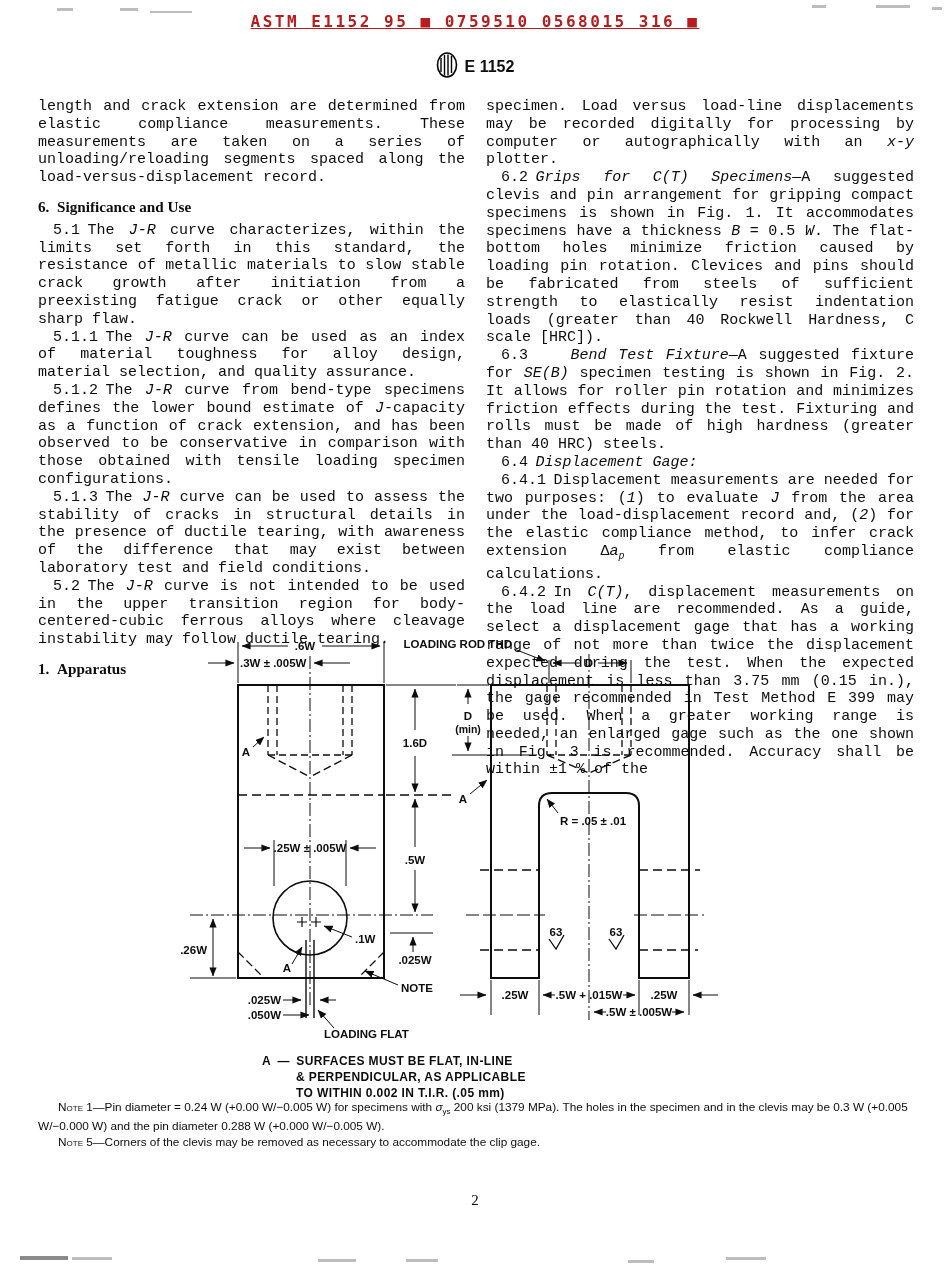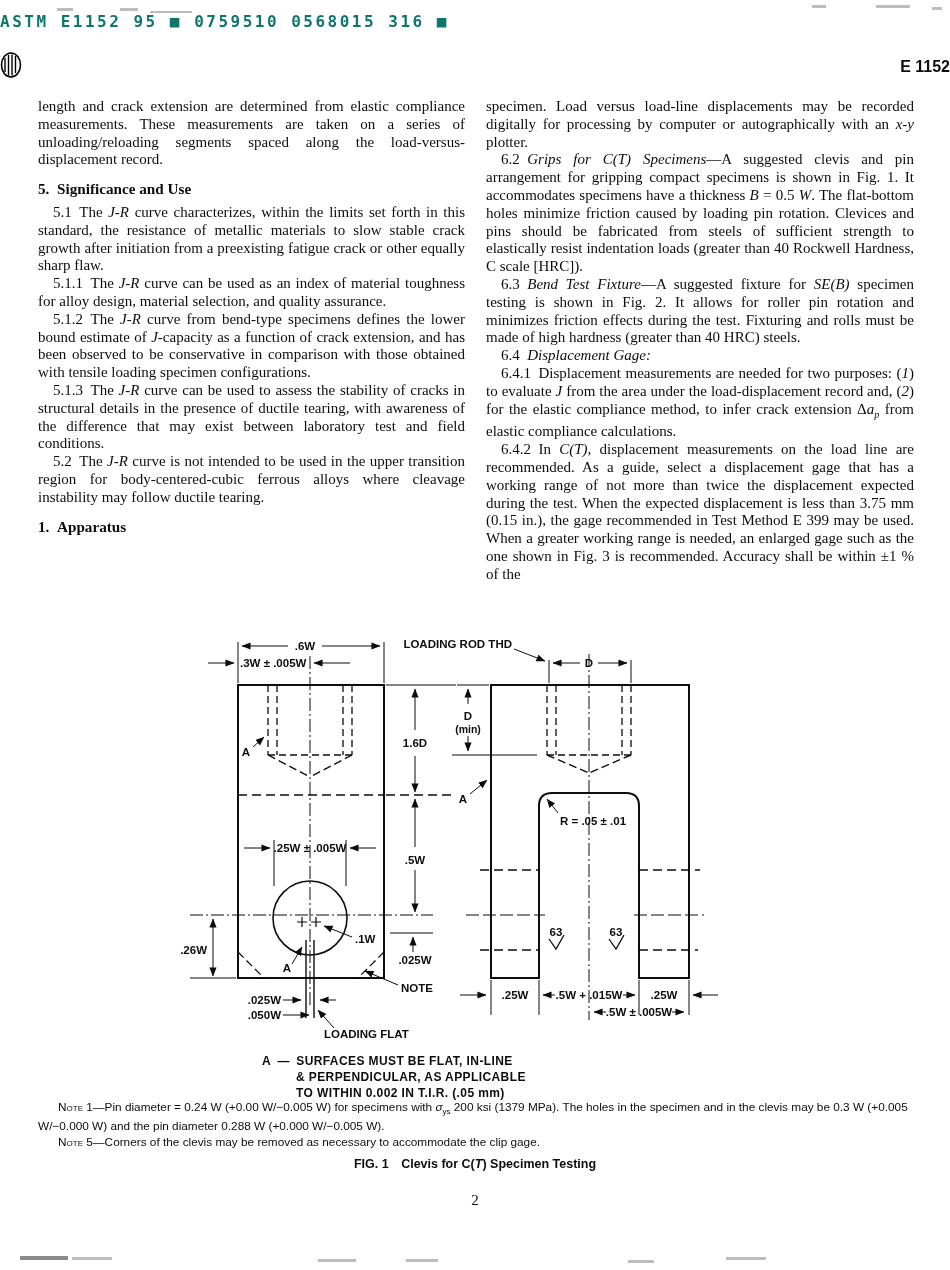--- a/index.html
+++ b/index.html
@@ -3,36 +3,36 @@
 <meta charset="utf-8">
 <style>
   * { margin:0; padding:0; box-sizing:border-box; }
   html,body { background:#e8e8e8; }
   .page {
     position:relative; width:950px; height:1270px; margin:0 auto;
     background:#ffffff; overflow:hidden; color:#0d0d0d;
     font-family:"Liberation Serif", serif;
   }
   .code-line {
-    position:absolute; top:12px; left:0; right:0; 
+    position:absolute; top:12px; left:0; right:0; text-align:center;
     font-family:"DejaVu Sans Mono", monospace; font-weight:bold;
-    font-size:16px; letter-spacing:2.5px; white-space:pre; color:#0f766e;
+    font-size:16px; letter-spacing:2.5px; white-space:pre; color:#b91c1c;text-decoration:underline;
   }
   .designation {
     position:absolute; top:52px; left:0; right:0;
-    display:flex; justify-content:space-between; align-items:center; gap:7px;
+    display:flex; justify-content:center; align-items:center; gap:7px;
   }
   .desig-text { font-family:"Liberation Sans", sans-serif; font-weight:bold; font-size:16px; }
   .col {
     position:absolute; top:98px; font-size:15px; line-height:17.8px;
     text-align:justify; hyphens:auto;
   }
   .col-left  { left:38px;  width:427px; }
   .col-right { left:486px; width:428px; }
-  .para { text-indent:15px; }
+  .para { text-indent:15px;font-family:Liberation Mono, monospace; }
   .para.cont { text-indent:0; }
   .sec-heading {
     font-size:15.2px; font-weight:bold; text-align:left; text-indent:0;
     margin:11px 0 6px 0;
   }
   .fig-svg { position:absolute; left:0; top:640px; }
   .fig-svg text { font-family:"Liberation Sans", sans-serif; font-weight:bold; fill:#0d0d0d; stroke:none; }
   .dim { font-size:11.5px; }
   .dim-sm { font-size:10.5px; }
   .legend { font-size:12px; letter-spacing:.4px; }
@@ -74,33 +74,33 @@
       <svg width="22" height="26" viewBox="0 0 22 26">
         <ellipse cx="11" cy="13" rx="9.5" ry="12" fill="none" stroke="#000" stroke-width="1.6"></ellipse>
         <path d="M5,6 V20 M8.5,3 V23.5 M12,2.5 V23.5 M15.5,4 V21" stroke="#000" stroke-width="1.4" fill="none"></path>
       </svg>
     </span>
     <span class="desig-text">E 1152</span>
   </div>
 
   <div class="col col-left">
     <p class="para cont"><span>length and crack extension are determined from elastic compliance measurements. These measurements are taken on a series of unloading/reloading segments spaced along the load-versus-displacement record.</span></p>
-    <p class="sec-heading">5. Significance and Use</p>
+    <p class="sec-heading">6. Significance and Use</p>
     <p class="para"><span>5.1 The </span><span style="font-style: italic;">J-R</span><span> curve characterizes, within the limits set forth in this standard, the resistance of metallic materials to slow stable crack growth after initiation from a preexisting fatigue crack or other equally sharp flaw.</span></p>
     <p class="para"><span>5.1.1 The </span><span style="font-style: italic;">J-R</span><span> curve can be used as an index of material toughness for alloy design, material selection, and quality assurance.</span></p>
     <p class="para"><span>5.1.2 The </span><span style="font-style: italic;">J-R</span><span> curve from bend-type specimens defines the lower bound estimate of </span><span style="font-style: italic;">J</span><span>-capacity as a function of crack extension, and has been observed to be conservative in comparison with those obtained with tensile loading specimen configurations.</span></p>
     <p class="para"><span>5.1.3 The </span><span style="font-style: italic;">J-R</span><span> curve can be used to assess the stability of cracks in structural details in the presence of ductile tearing, with awareness of the difference that may exist between laboratory test and field conditions.</span></p>
     <p class="para"><span>5.2 The </span><span style="font-style: italic;">J-R</span><span> curve is not intended to be used in the upper transition region for body-centered-cubic ferrous alloys where cleavage instability may follow ductile tearing.</span></p>
     <p class="sec-heading">1. Apparatus</p>
   </div>
 
   <div class="col col-right">
     <p class="para cont"><span>specimen. Load versus load-line displacements may be recorded digitally for processing by computer or autographically with an </span><span style="font-style: italic;">x-y</span><span> plotter.</span></p>
     <p class="para"><span>6.2 </span><span style="font-style: italic;">Grips for C(T) Specimens</span><span>—A suggested clevis and pin arrangement for gripping compact specimens is shown in Fig. 1. It accommodates specimens have a thickness </span><span style="font-style: italic;">B</span><span> = 0.5 </span><span style="font-style: italic;">W</span><span>. The flat-bottom holes minimize friction caused by loading pin rotation. Clevices and pins should be fabricated from steels of sufficient strength to elastically resist indentation loads (greater than 40 Rockwell Hardness, C scale [HRC]).</span></p>
-    <p class="para"><span>6.3 </span><span style="font-style: italic;">Bend Test Fixture</span><span>—A suggested fixture for </span><span style="font-style: italic;">SE(B)</span><span> specimen testing is shown in Fig. 2. It allows for roller pin rotation and minimizes friction effects during the test. Fixturing and rolls must be made of high hardness (greater than 40 HRC) steels.</span></p>
+    <p class="para"><span>6.3 </span><span style="font-style: italic; margin-left: 35px;">Bend Test Fixture</span><span>—A suggested fixture for </span><span style="font-style: italic;">SE(B)</span><span> specimen testing is shown in Fig. 2. It allows for roller pin rotation and minimizes friction effects during the test. Fixturing and rolls must be made of high hardness (greater than 40 HRC) steels.</span></p>
     <p class="para"><span>6.4 </span><span style="font-style: italic;">Displacement Gage:</span></p>
     <p class="para"><span>6.4.1 Displacement measurements are needed for two purposes: (</span><span style="font-style: italic;">1</span><span>) to evaluate </span><span style="font-style: italic;">J</span><span> from the area under the load-displacement record and, (</span><span style="font-style: italic;">2</span><span>) for the elastic compliance method, to infer crack extension Δ</span><span style="font-style: italic;">a</span><sub style="font-style: italic;">p</sub><span> from elastic compliance calculations.</span></p>
     <p class="para"><span>6.4.2 In </span><span style="font-style: italic;">C(T)</span><span>, displacement measurements on the load line are recommended. As a guide, select a displacement gage that has a working range of not more than twice the displacement expected during the test. When the expected displacement is less than 3.75 mm (0.15 in.), the gage recommended in Test Method E 399 may be used. When a greater working range is needed, an enlarged gage such as the one shown in Fig. 3 is recommended. Accuracy shall be within ±1 % of the</span></p>
   </div>
 
   <svg class="fig-svg" width="950" height="465" viewBox="0 0 950 465">
     <defs>
       <marker id="ah" viewBox="0 0 10 8" markerWidth="9" markerHeight="7.2" refX="9.5" refY="4" orient="auto" markerUnits="userSpaceOnUse">
         <path d="M0,0 L10,4 L0,8 Z" fill="#0d0d0d"></path>
       </marker>
@@ -206,21 +206,20 @@
     <text class="legend" x="262" y="425">A — SURFACES MUST BE FLAT, IN-LINE</text>
     <text class="legend" x="296" y="441">&amp; PERPENDICULAR, AS APPLICABLE</text>
     <text class="legend" x="296" y="457">TO WITHIN 0.002 IN T.I.R. (.05 mm)</text>
   </svg>
 
   <div class="notes">
     <p class="note"><span class="sc">Note 1—</span><span>Pin diameter = 0.24 W (+0.00 W/−0.005 W) for specimens with </span><span style="font-style: italic;">σ</span><sub>ys</sub><span> 200 ksi (1379 MPa). The holes in the specimen and in the clevis may be 0.3 W (+0.005 W/−0.000 W) and the pin diameter 0.288 W (+0.000 W/−0.005 W).</span></p>
     <p class="note"><span class="sc">Note 5—</span><span>Corners of the clevis may be removed as necessary to accommodate the clip gage.</span></p>
   </div>
 
-  <div class="caption"><span>FIG. 1  Clevis for C(</span><span style="font-style: italic;">T</span><span>) Specimen Testing</span></div>
 
   <div class="page-num">2</div>
 
   <div>
     <div class="artifact" style="left:20px;top:1256px;width:48px;height:4px;background:#8a8a8a;"></div>
     <div class="artifact" style="left:72px;top:1257px;width:40px;height:3px;"></div>
     <div class="artifact" style="left:318px;top:1259px;width:38px;height:3px;"></div>
     <div class="artifact" style="left:406px;top:1259px;width:32px;height:3px;"></div>
     <div class="artifact" style="left:628px;top:1260px;width:26px;height:3px;"></div>
     <div class="artifact" style="left:726px;top:1257px;width:40px;height:3px;"></div>

